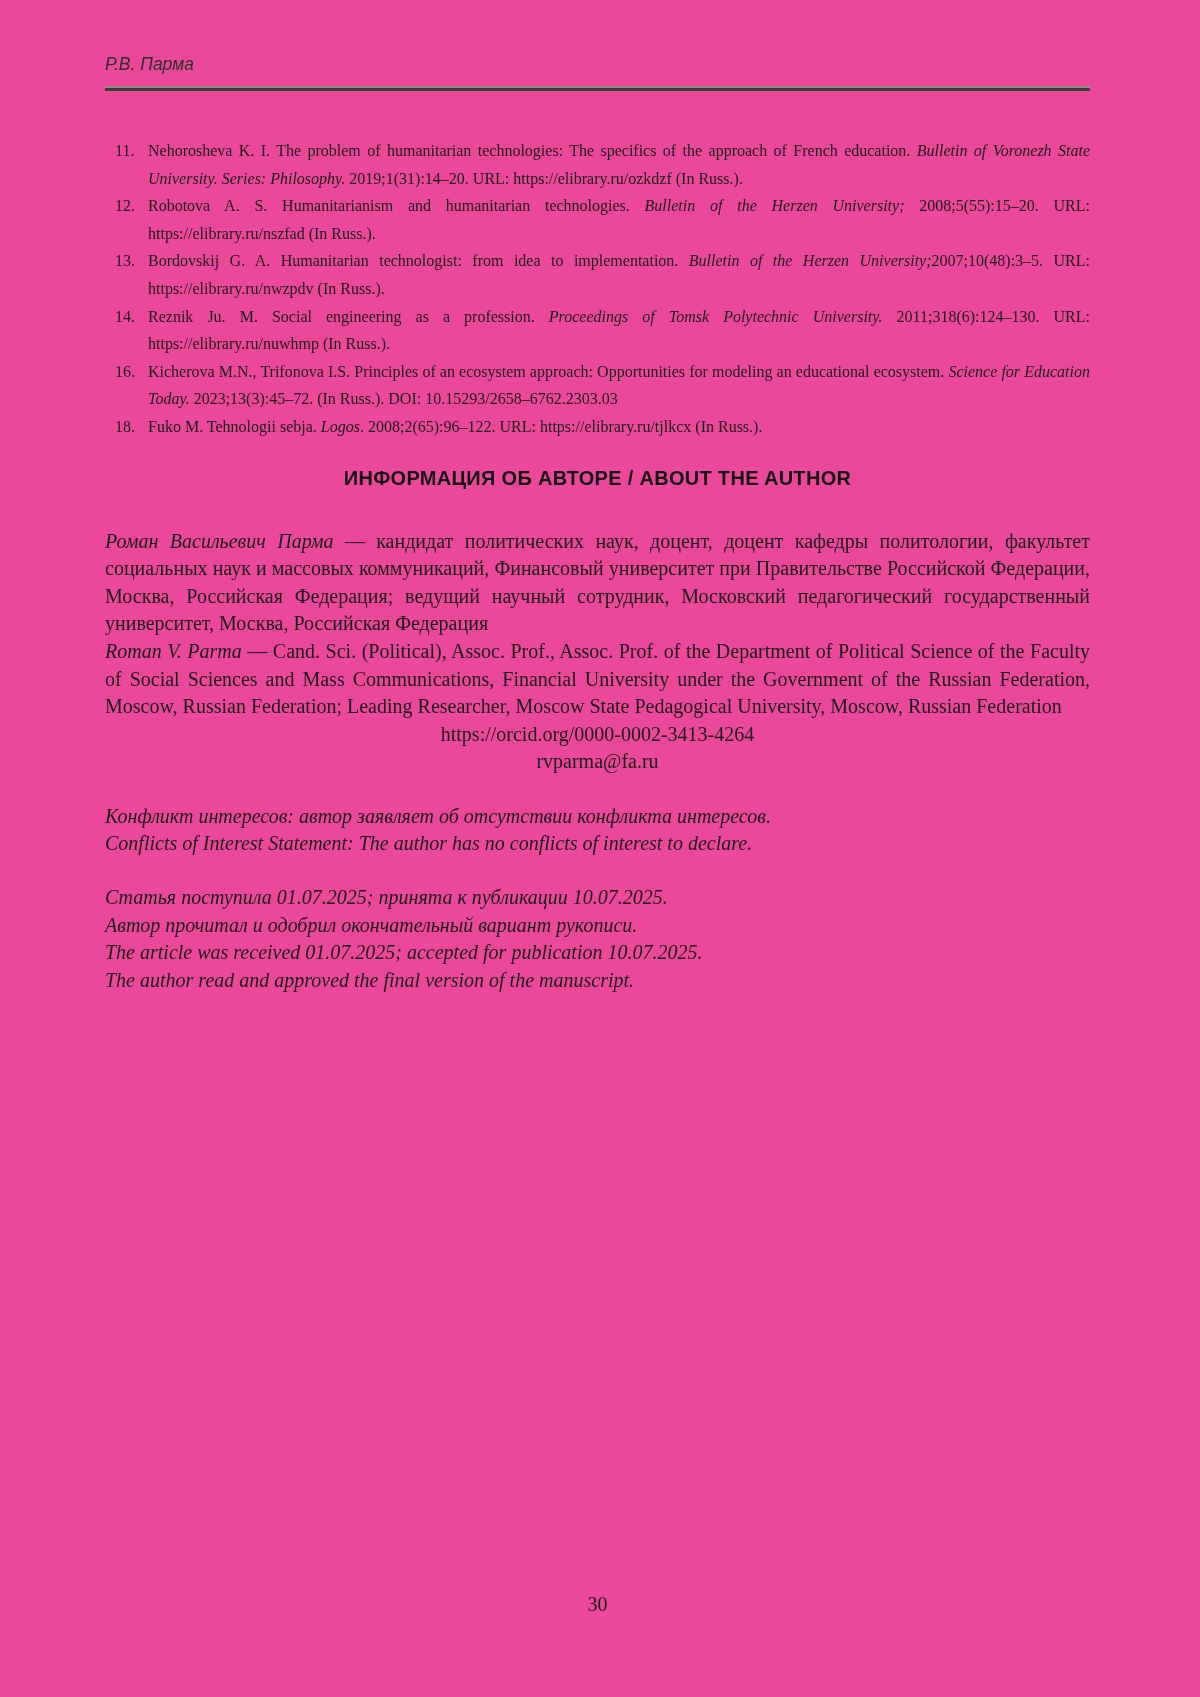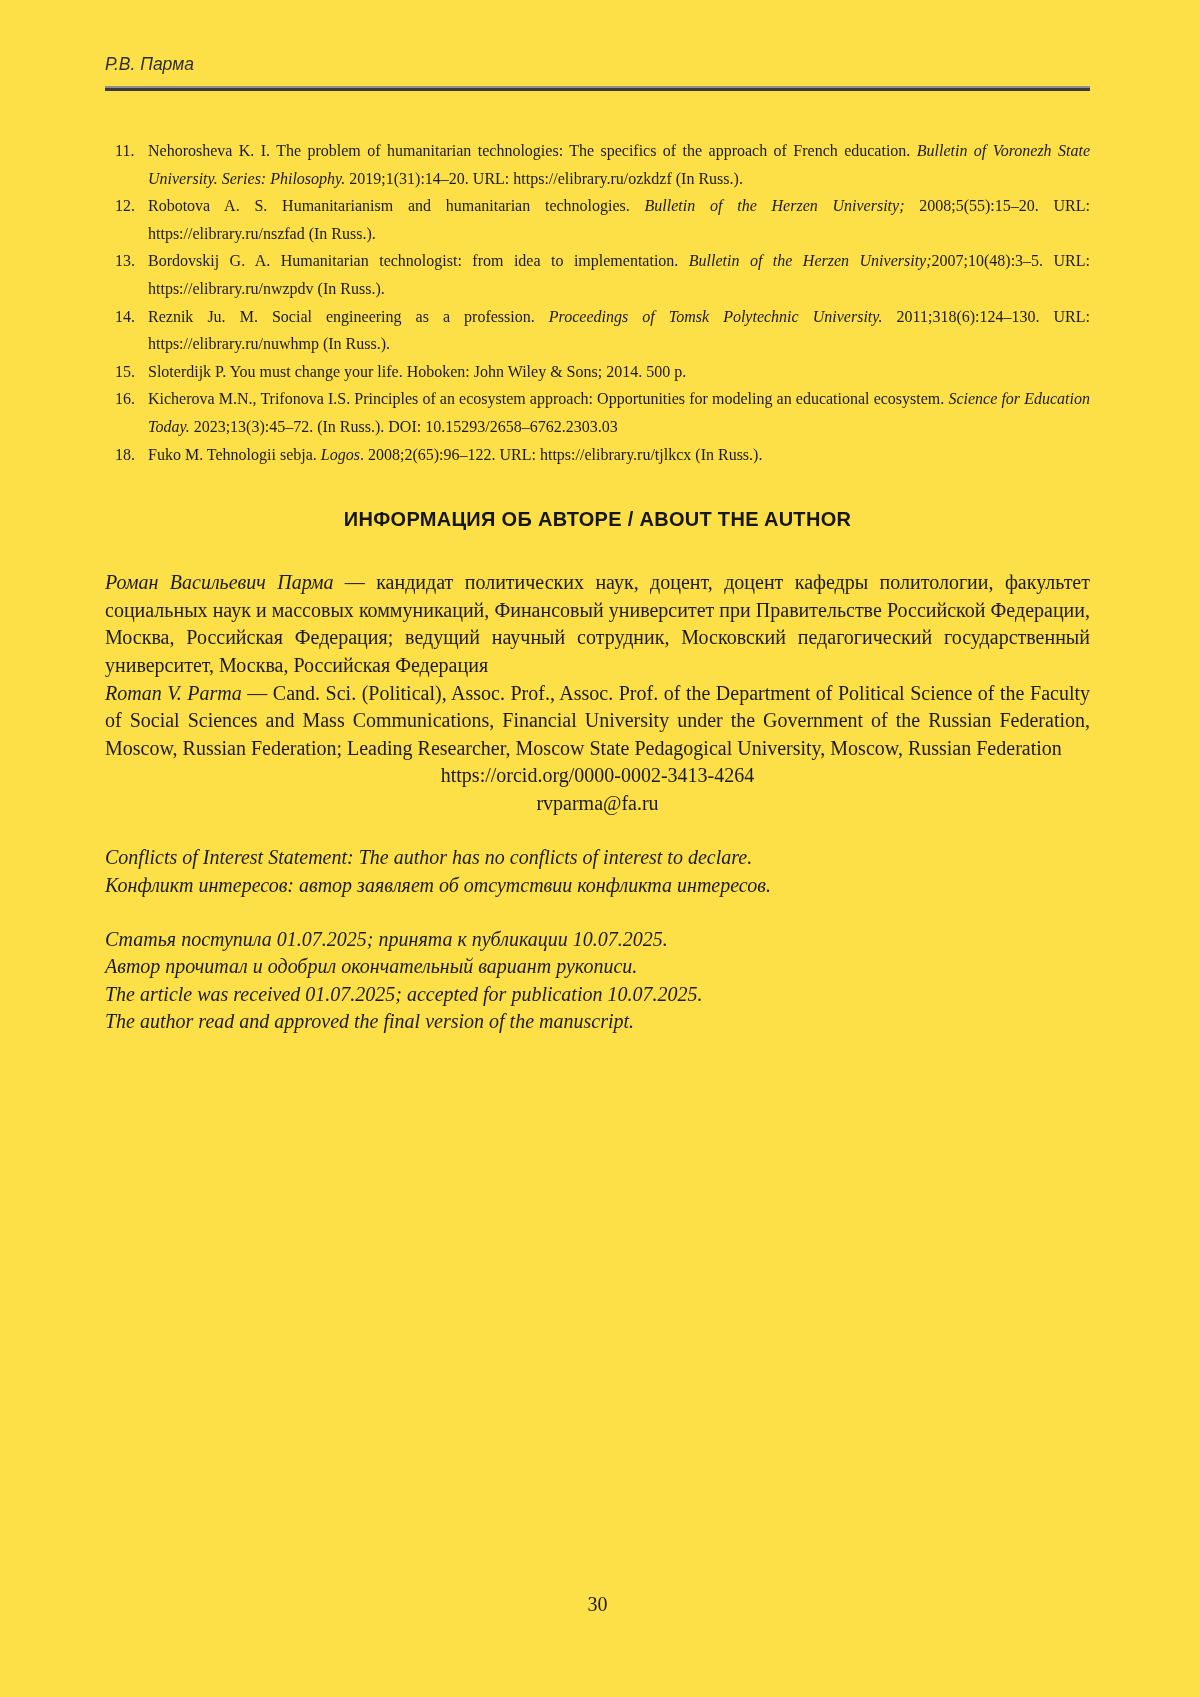--- a/index.html
+++ b/index.html
@@ -1,20 +1,20 @@
 <!DOCTYPE html>
 <html><head>
 <meta charset="utf-8">
 <style>
   html, body { margin: 0; padding: 0; background: #ffffff; }
   .page {
     position: relative;
     width: 1200px;
     height: 1697px;
-    background: #fde047;
+    background: #ec4899;
     color: #1b1b1b;
     font-family: "Liberation Serif", serif;
     overflow: hidden;
   }
   .content {
     position: absolute;
     left: 105px;
     top: 0;
     width: 985px;
   }
@@ -44,21 +44,21 @@
     padding-left: 43px;
   }
   .ref-num {
     position: absolute;
     left: 10px;
     top: 0;
     width: 30px;
   }
   .it { font-style: italic; }
   .section-heading {
-    margin-top: 40px;
+    margin-top: 26px;
     text-align: center;
     font-family: "Liberation Sans", sans-serif;
     font-weight: bold;
     font-size: 20px;
     letter-spacing: 0.3px;
     color: #161616;
   }
   .author-block {
     margin-top: 38px;
     font-size: 20px;
@@ -100,37 +100,36 @@
 
     <div class="running-head">Р.В. Парма</div>
 
     <div class="header-rule"></div>
 
     <ol class="refs">
         <li><span class="ref-num">11.</span><span>Nehorosheva K. I. The problem of humanitarian technologies: The specifics of the approach of French education. </span><span class="it">Bulletin of Voronezh State University. Series: Philosophy.</span><span> 2019;1(31):14–20. URL: https://elibrary.ru/ozkdzf (In Russ.).</span></li>
         <li><span class="ref-num">12.</span><span>Robotova A. S. Humanitarianism and humanitarian technologies. </span><span class="it">Bulletin of the Herzen University;</span><span> 2008;5(55):15–20. URL: https://elibrary.ru/nszfad (In Russ.).</span></li>
         <li><span class="ref-num">13.</span><span>Bordovskij G. A. Humanitarian technologist: from idea to implementation. </span><span class="it">Bulletin of the Herzen University;</span><span>2007;10(48):3–5. URL: https://elibrary.ru/nwzpdv (In Russ.).</span></li>
         <li><span class="ref-num">14.</span><span>Reznik Ju. M. Social engineering as a profession. </span><span class="it">Proceedings of Tomsk Polytechnic University.</span><span> 2011;318(6):124–130. URL: https://elibrary.ru/nuwhmp (In Russ.).</span></li>
-        <li><span class="ref-num">15.</span><span>Sloterdijk P. You must change your life. Hoboken: John Wiley &amp; Sons; 2014. 500 p.</span></li>
         <li><span class="ref-num">16.</span><span>Kicherova M.N., Trifonova I.S. Principles of an ecosystem approach: Opportunities for modeling an educational ecosystem. </span><span class="it">Science for Education Today.</span><span> 2023;13(3):45–72. (In Russ.). DOI: 10.15293/2658–6762.2303.03</span></li>
         <li><span class="ref-num">18.</span><span>Fuko M. Tehnologii sebja. </span><span class="it">Logos</span><span>. 2008;2(65):96–122. URL: https://elibrary.ru/tjlkcx (In Russ.).</span></li>
       </ol>
 
     <div class="section-heading">ИНФОРМАЦИЯ ОБ АВТОРЕ / ABOUT THE AUTHOR</div>
 
     <div class="author-block">
       <p class="author-par"><span class="author-name">Роман Васильевич Парма</span><span> — кандидат политических наук, доцент, доцент кафедры политологии, факультет социальных наук и массовых коммуникаций, Финансовый университет при Правительстве Российской Федерации, Москва, Российская Федерация; ведущий научный сотрудник, Московский педагогический государственный университет, Москва, Российская Федерация</span></p>
       <p class="author-par"><span class="author-name">Roman V. Parma</span><span> — Cand. Sci. (Political), Assoc. Prof., Assoc. Prof. of the Department of Political Science of the Faculty of Social Sciences and Mass Communications, Financial University under the Government of the Russian Federation, Moscow, Russian Federation; Leading Researcher, Moscow State Pedagogical University, Moscow, Russian Federation</span></p>
       <p class="plain-line">https://orcid.org/0000-0002-3413-4264</p>
       <p class="plain-line">rvparma@fa.ru</p>
     </div>
 
     <div class="statements">
+      <p>Конфликт интересов: автор заявляет об отсутствии конфликта интересов.</p>
       <p>Conflicts of Interest Statement: The author has no conflicts of interest to declare.</p>
-      <p>Конфликт интересов: автор заявляет об отсутствии конфликта интересов.</p>
     </div>
 
     <div class="dates">
       <p>Статья поступила 01.07.2025; принята к публикации 10.07.2025.</p>
       <p>Автор прочитал и одобрил окончательный вариант рукописи.</p>
       <p>The article was received 01.07.2025; accepted for publication 10.07.2025.</p>
       <p>The author read and approved the final version of the manuscript.</p>
     </div>
 
   </div>

